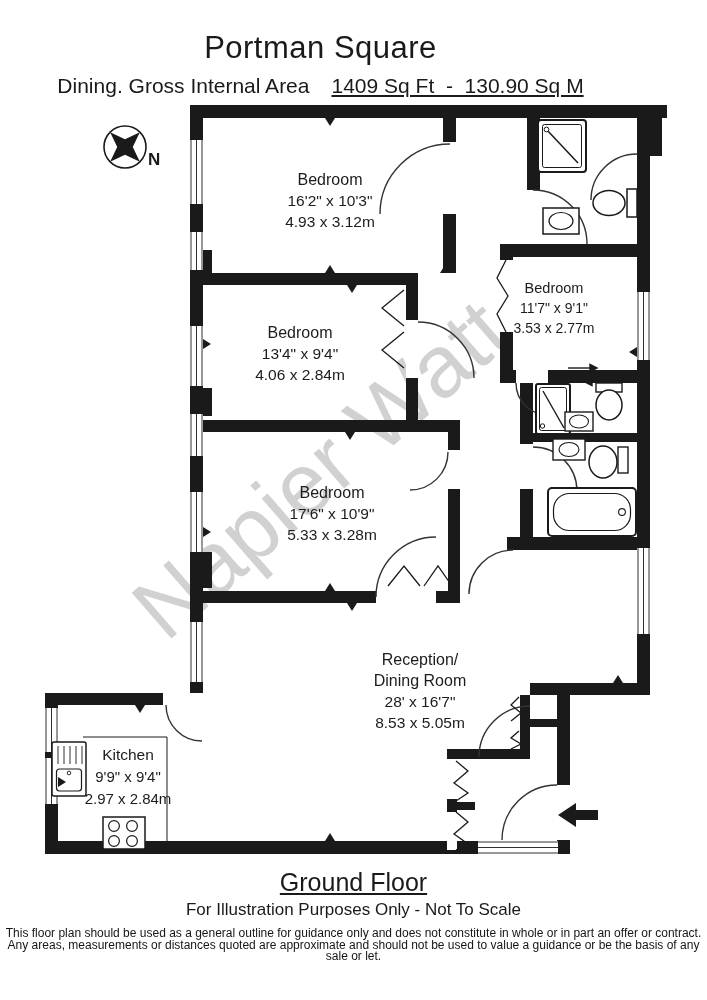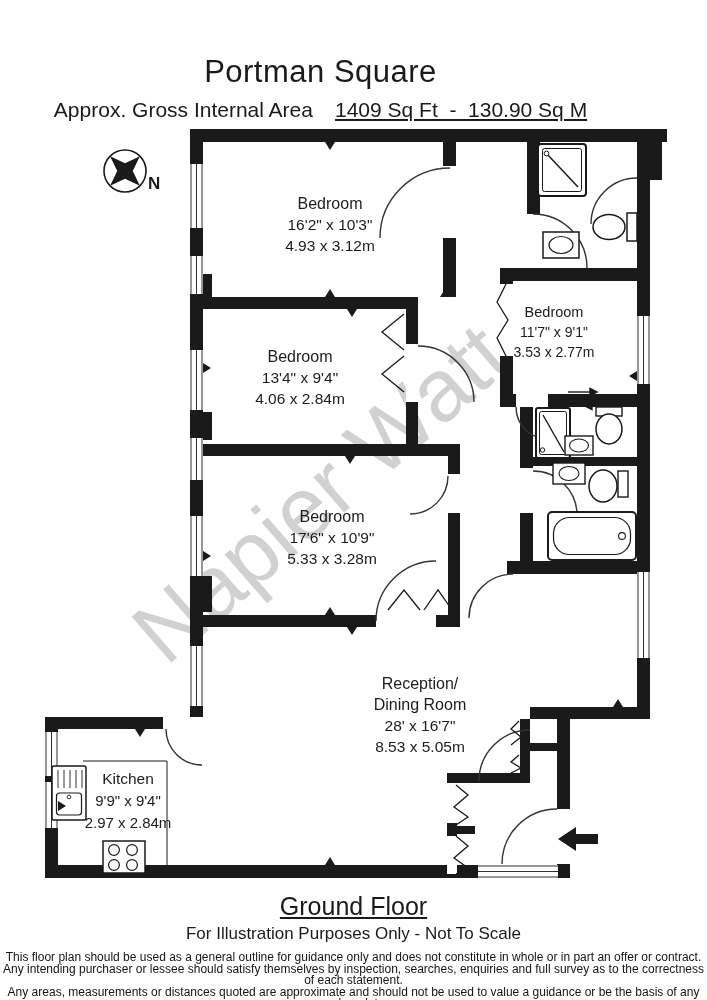--- a/index.html
+++ b/index.html
@@ -1,36 +1,36 @@
 <!DOCTYPE html>
 <html><head>
 <meta charset="utf-8">
 <style>
   html,body{margin:0;padding:0;background:#ffffff;}
   body{width:707px;height:1000px;overflow:hidden;font-family:"Liberation Sans",sans-serif;color:#1c1c1c;}
-  .header{width:641px;text-align:center;padding-top:54px;height:62px;}
+  .header{width:641px;text-align:center;padding-top:30px;height:62px;}
   .title{font-size:31px;letter-spacing:0.5px;color:#1a1a1a;}
   .subtitle{font-size:21px;margin-top:8px;color:#1a1a1a;}
   .subtitle .val{white-space:pre;margin-left:22px;text-decoration:underline;}
   svg{display:block;}
   .footer{width:707px;text-align:center;}
   .floor{font-size:25px;color:#1a1a1a;margin-top:6px;text-decoration:underline;}
   .note{font-size:17px;color:#1a1a1a;margin-top:3px;}
   .disclaimer{margin-top:8px;font-size:12px;line-height:11.5px;color:#151515;}
   .wm{font-size:88px;fill:#c6c6c6;opacity:0.8;}
   .roomname,.roomdim{fill:#1c1c1c;}
   text{font-family:"Liberation Sans",sans-serif;}
 </style>
 </head>
 <body>
 
 <div class="header">
   <div class="title">Portman Square</div>
   <div class="subtitle">
-    <span>Approx. Gross Internal Area</span><span class="val">1409 Sq Ft  -  130.90 Sq M</span>
+    <span>Dining. Gross Internal Area</span><span class="val">1409 Sq Ft  -  130.90 Sq M</span>
   </div>
 </div>
 
 <svg width="707" height="770" viewBox="0 100 707 770">
 
   <text class="wm" x="340" y="500" text-anchor="middle" transform="rotate(-41 340 500)">Napier Watt</text>
 
   <g fill="#1a1a1a">
     <rect x="190" y="113" width="477" height="13"></rect>
     <rect x="190" y="113" width="13" height="600"></rect>
@@ -310,16 +310,15 @@
       <text class="roomdim" x="128" y="812" font-size="15">2.97 x 2.84m</text>
     </g>
   </g>
 </svg>
 
 <div class="footer">
   <div class="floor">Ground Floor</div>
   <div class="note">For Illustration Purposes Only - Not To Scale</div>
   <div class="disclaimer">
     <div>This floor plan should be used as a general outline for guidance only and does not constitute in whole or in part an offer or contract.</div>
-    <div>Any intending purchaser or lessee should satisfy themselves by inspection, searches, enquiries and full survey as to the correctness of each statement.</div>
     <div>Any areas, measurements or distances quoted are approximate and should not be used to value a guidance or be the basis of any sale or let.</div>
   </div>
 </div>
 
 </body></html>

